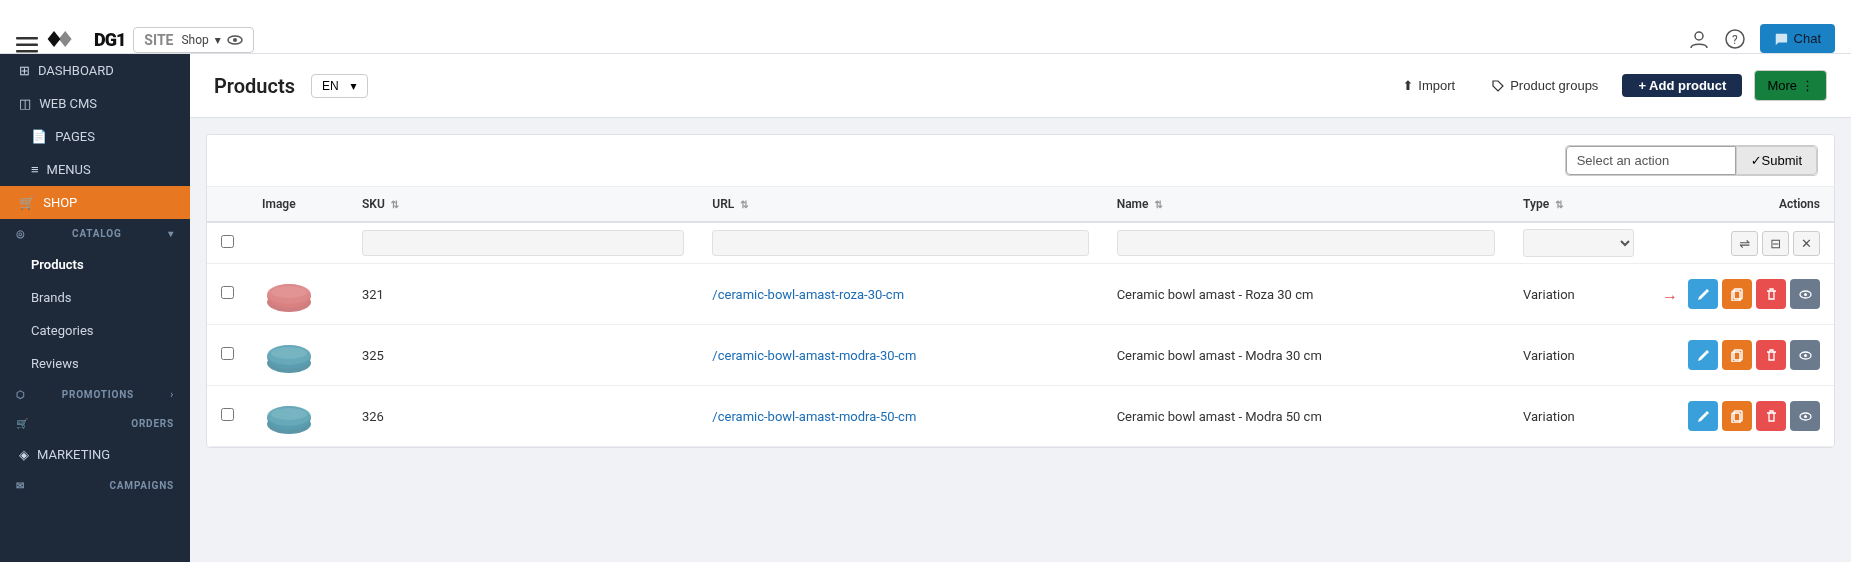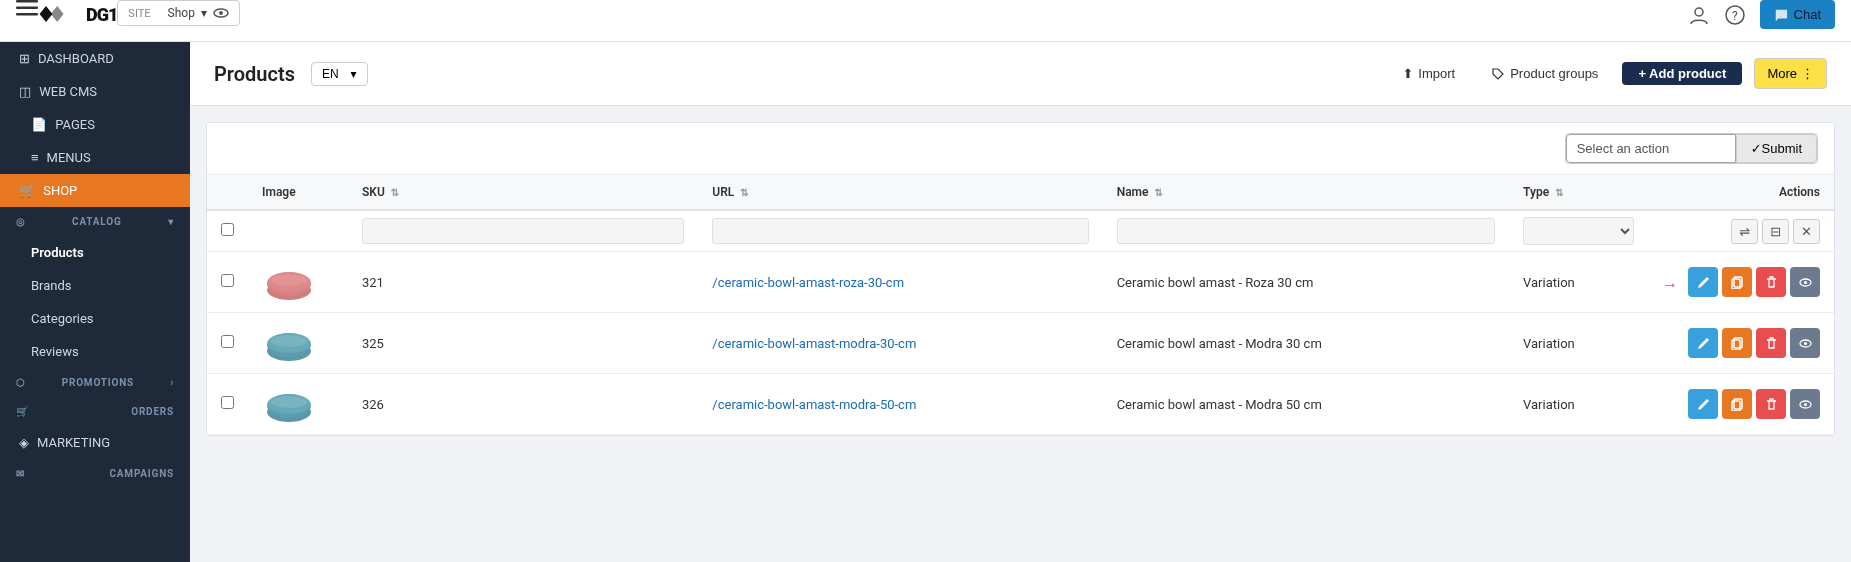--- a/index.html
+++ b/index.html
@@ -1,44 +1,44 @@
 <!DOCTYPE html>
 <html><head>
   <meta charset="utf-8">
   <style>
     * { box-sizing: border-box; margin: 0; padding: 0; }
     body { font-family: -apple-system, BlinkMacSystemFont, 'Segoe UI', Roboto, sans-serif; font-size: 13px; background: #f0f2f5; display: flex; flex-direction: column; height: 562px; overflow: hidden; }
 
     
     .navbar {
-      height: 42px;
+      height: 54px;
       background: #fff;
       border-bottom: 1px solid #dde1e7;
       display: flex;
-      align-items: flex-start;
+      align-items: flex-end;
       padding: 0 16px;
-      gap: 0;
+      gap: 8px;
       z-index: 100;
       flex-shrink: 0;
     }
     .navbar-logo {
       display: flex; align-items: center; gap: 8px;
       font-weight: 900; font-size: 18px; color: #111;
     }
     .logo-icon {
       width: 40px; height: 28px;
     }
     .site-selector {
       display: flex; align-items: center; gap: 6px;
       border: 1px solid #ccc; border-radius: 4px;
       padding: 4px 10px;
       font-size: 12px; color: #444;
       cursor: pointer;
     }
-    .site-label { color: #888; font-size: 11px; margin-right: 11px; }
+    .site-label { color: #888; font-size: 14px; margin-right: 2px; font-weight: bold; }
     .navbar-spacer { flex: 1; }
     .navbar-actions { display: flex; align-items: center; gap: 14px; }
     .chat-button {
       background: #1a82c4;
       color: #0f172a;
       border: none;
       border-radius: 4px;
       padding: 7px 14px;
       font-size: 13px;
       cursor: pointer;
@@ -144,21 +144,21 @@
       border: none;
       border-radius: 4px;
       padding: 4px 16px;
       font-size: 13px;
       font-weight: 600;
       cursor: pointer;
       display: flex; align-items: center; gap: 4px;
     }
     .more-btn {
       border: 1px solid #ccc;
-      background: #fde047;
+      background: #15803d;
       border-radius: 4px;
       padding: 7px 12px;
       font-size: 13px;
       cursor: pointer;
       display: flex; align-items: center; gap: 4px;
     }
 
     
     .table-area {
       background: #fff;

